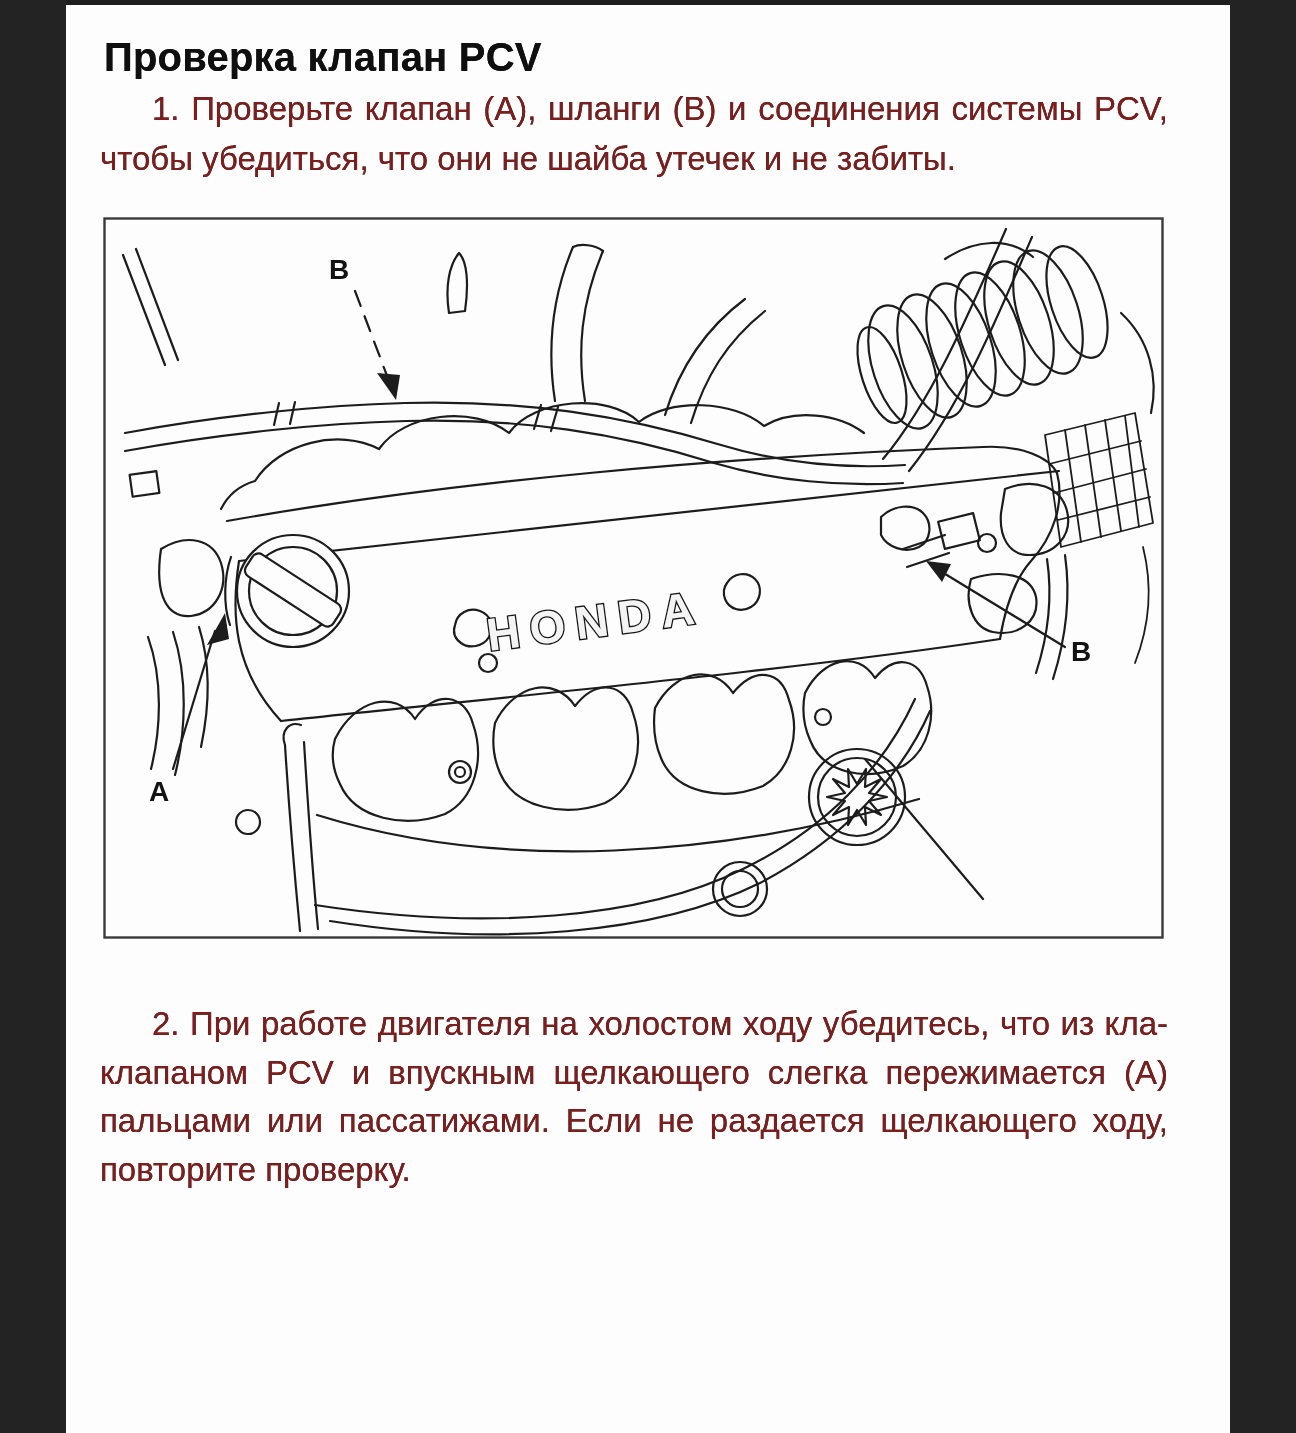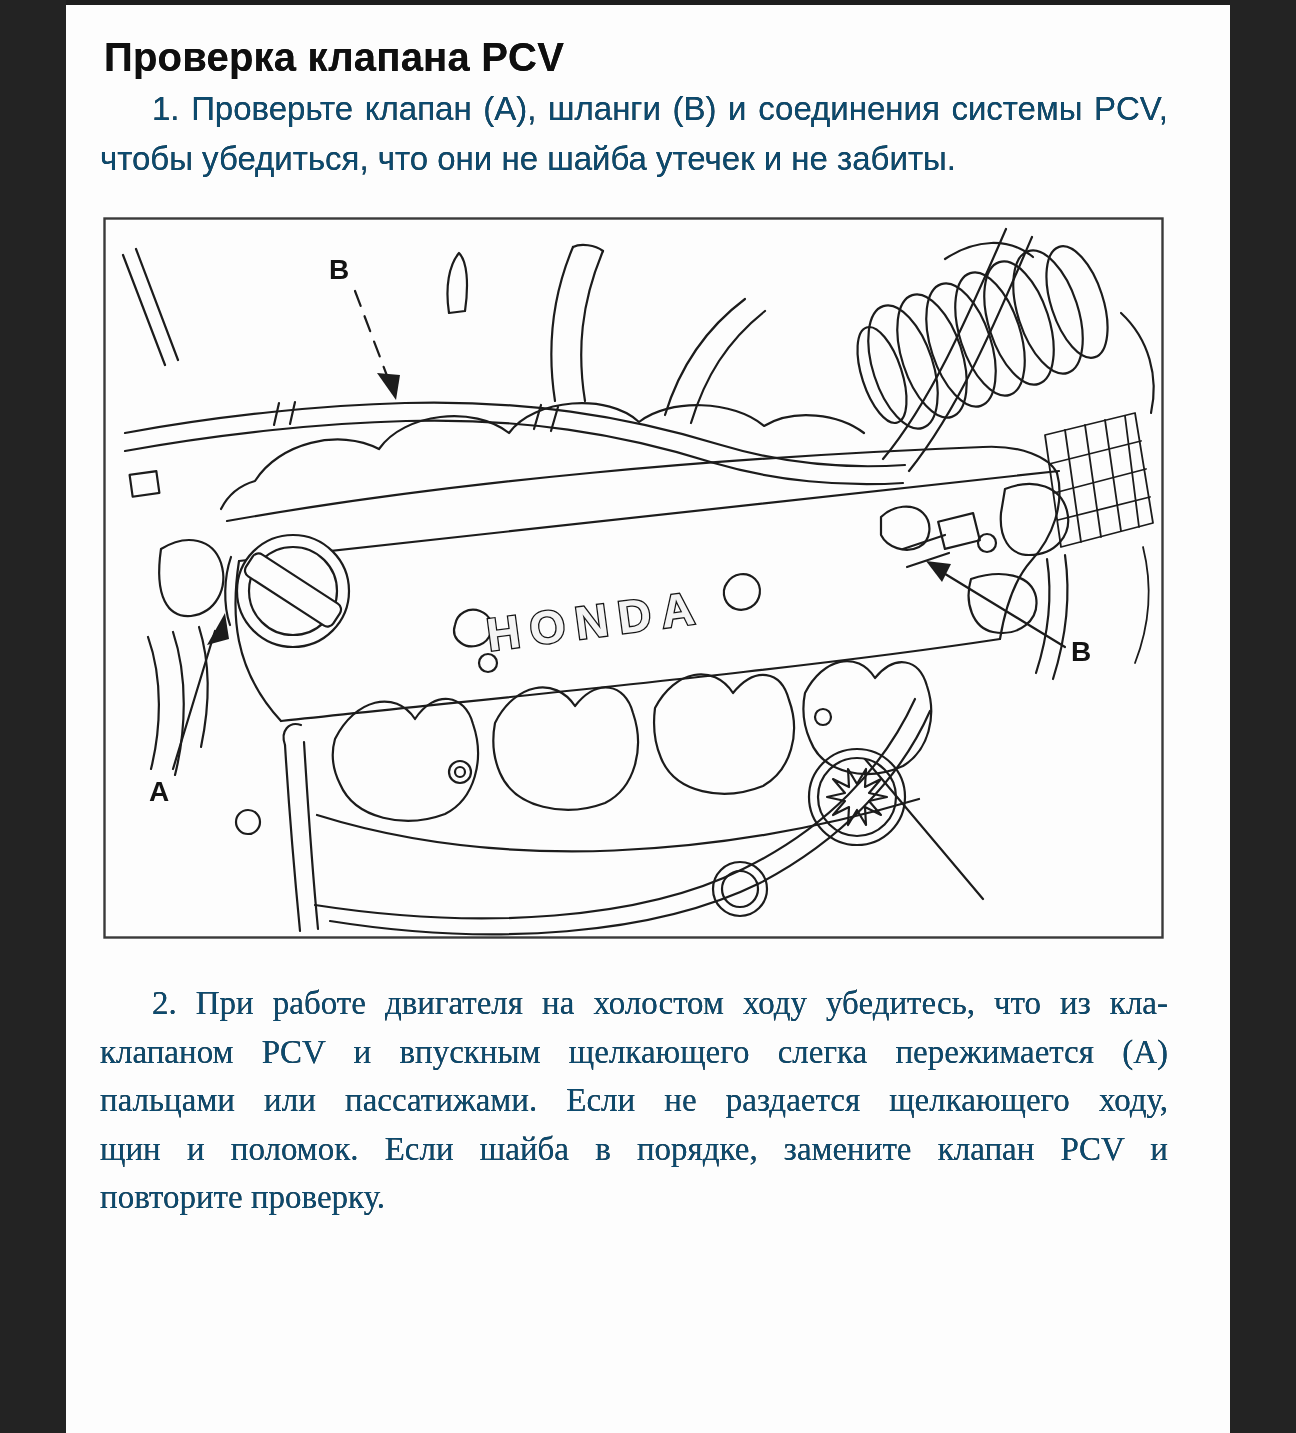--- a/index.html
+++ b/index.html
@@ -12,41 +12,41 @@
   .bar{position:absolute;top:0;height:100%;background:#232323;}
   .bar.left{left:0;width:66px;}
   .bar.right{left:1230px;width:66px;}
   .topstrip{position:absolute;left:0;top:0;width:100%;height:5px;background:#1e1e1e;}
 
   .title{
     position:absolute;left:104px;top:8px;width:1080px;
     font-size:40px;font-weight:700;letter-spacing:.2px;color:#0f0f0f;
     text-shadow:0 0 .6px rgba(0,0,0,.85);
   }
-  .para{position:absolute;left:100px;width:1068px;font-size:33px;color:#0c4a6e;
+  .para{position:absolute;left:100px;width:1068px;font-size:33px;color:#7f1d1d;
         text-shadow:0 0 .55px rgba(10,10,10,.9);}
   .para .ln{white-space:nowrap;text-align:justify;text-align-last:justify;}
   .para .ln.last{text-align-last:left;}
   .para .ln.ind{text-indent:52px;}
   .p1{top:84px;line-height:50px;}
-  .p2{top:979px;line-height:48.5px;font-family:Liberation Serif, serif;}
+  .p2{top:1000px;line-height:48.5px;}
 
   .figure{
     position:absolute;left:103px;top:217px;width:1061px;height:722px;
     background:#fdfdfd;box-sizing:border-box;
   }
   .figure svg{display:block;width:100%;height:100%;}
 </style>
 </head>
 <body>
 
 <div class="stage">
   <div class="topstrip"></div>
 
-  <h1 class="title">Проверка клапана PCV</h1>
+  <h1 class="title">Проверка клапан PCV</h1>
 
   <div class="para p1">
     <div class="ln ind">1. Проверьте клапан (А), шланги (В) и соединения системы PCV,</div>
     <div class="ln last">чтобы убедиться, что они не шайба утечек и не забиты.</div>
   </div>
 
   <div class="figure">
     <svg viewBox="0 0 1061 722">
 
       <rect x="1.5" y="1.5" width="1058" height="719" fill="none" stroke="#3a3a3a" stroke-width="2.4"></rect>
@@ -206,19 +206,18 @@
         <text x="968" y="444">B</text>
         <text x="46" y="584">A</text>
       </g>
     </svg>
   </div>
 
   <div class="para p2">
     <div class="ln ind">2. При работе двигателя на холостом ходу убедитесь, что из кла-</div>
     <div class="ln">клапаном PCV и впускным щелкающего слегка пережимается (А)</div>
     <div class="ln">пальцами или пассатижами. Если не раздается щелкающего ходу,</div>
-    <div class="ln">щин и поломок. Если шайба в порядке, замените клапан PCV и</div>
     <div class="ln last">повторите проверку.</div>
   </div>
 
   <div class="bar left"></div>
   <div class="bar right"></div>
 </div>
 
 </body></html>

